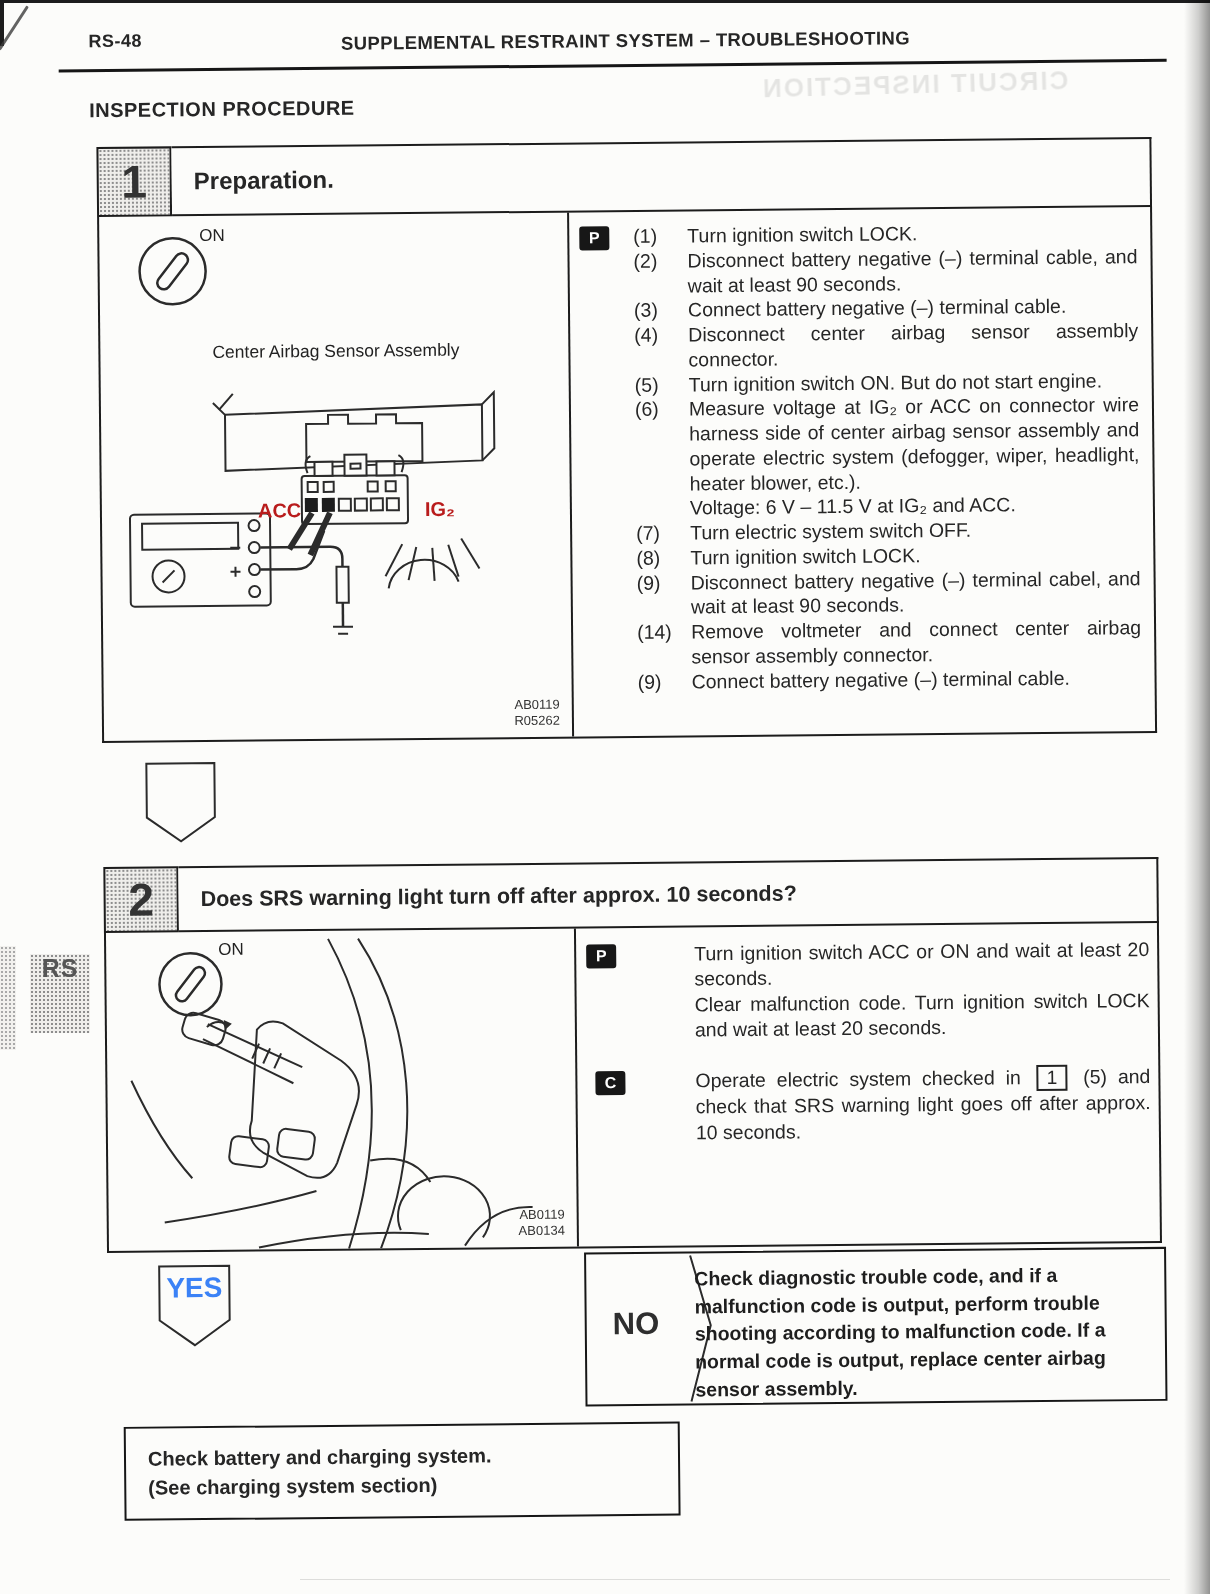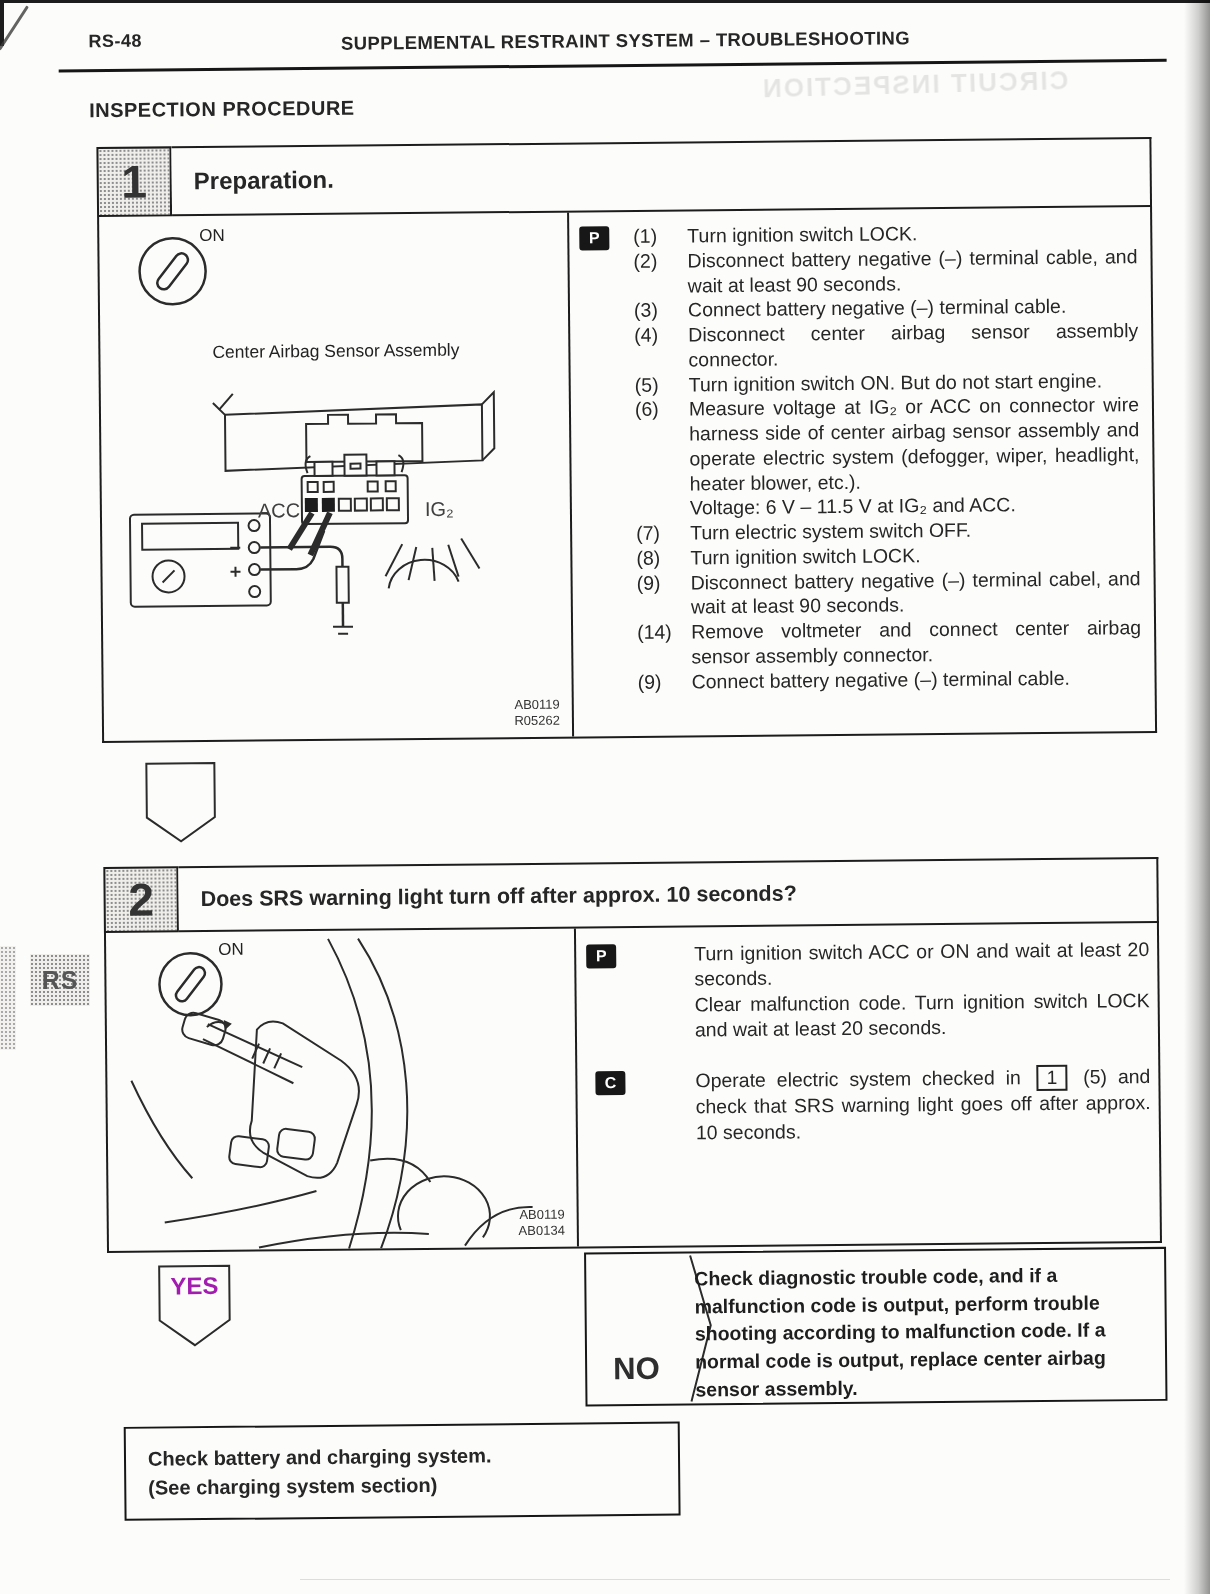--- a/index.html
+++ b/index.html
@@ -43,53 +43,53 @@
   .titlecell{flex:1;border:2.5px solid #1c1c1c;border-left:none;background:#fcfcfa;
     display:flex;align-items:center;padding-left:22px;font-weight:bold;}
   .box1 .titlecell{font-size:24px;}
   .box2 .titlecell{font-size:21.5px;}
   .bodycell{border:2.5px solid #1c1c1c;border-top:none;display:flex;background:#fcfcfa;}
   .pane-left{width:468px;position:relative;border-right:2px solid #1c1c1c;}
   .pane-right{flex:1;position:relative;padding:12px 0 0 8px;}
 
   .fig-label{position:absolute;font-size:17px;color:#222;}
   .fig-codes{position:absolute;right:12px;font-size:13px;color:#333;text-align:right;line-height:1.25;}
-  .fig-sub{position:absolute;font-size:20px;color:#404040;}
+  .fig-sub{position:absolute;font-size:20px;color:#b91c1c;font-weight:bold;}
 
   .badge{position:absolute;left:10px;width:30px;height:24px;background:#171717;color:#fff;
     display:flex;align-items:center;justify-content:center;font-size:16px;font-weight:bold;border-radius:3px;}
   .steps{margin-left:56px;}
   .step-row{display:flex;line-height:1.27;font-size:19.5px;}
   .step-num{width:54px;flex:0 0 54px;}
   .step-text{width:450px;text-align:justify;}
   .para-block{margin-left:110px;width:455px;font-size:19.5px;line-height:1.3;text-align:justify;}
   .para-line{margin:0;}
   .c-block{margin-top:26px;position:relative;}
   .ref-box{display:inline-block;border:2px solid #222;padding:0 8px;margin:0 5px;font-size:19px;line-height:1.15;}
 
   
   .flow-arrow{position:absolute;}
   .yes-shape{position:absolute;}
   .yes-label{position:absolute;left:0;top:8px;width:100%;text-align:center;
-    font-size:24px;font-weight:bold;color:#a21caf;}
+    font-size:28px;font-weight:bold;color:#3b82f6;}
   .no-box{position:absolute;left:572px;top:1258px;width:578px;height:150px;
     border:2.5px solid #161616;background:#fcfcfa;}
-  .no-label{position:absolute;left:26px;top:52px;font-size:31px;font-weight:bold;color:#2e2e2e;margin-top:45px;}
+  .no-label{position:absolute;left:26px;top:52px;font-size:31px;font-weight:bold;color:#2e2e2e;}
   .no-chevron{position:absolute;left:96px;top:0;height:100%;}
   .no-text{position:absolute;left:108px;top:12px;width:452px;
     font-size:19.5px;font-weight:bold;line-height:1.42;text-align:left;color:#1e1e1e;}
 
   .next-box{position:absolute;left:110px;top:1428px;width:556px;height:94px;
     border:2.5px solid #161616;background:#fcfcfa;padding:16px 0 0 22px;box-sizing:border-box;
     font-size:20px;font-weight:bold;line-height:1.45;}
 
   
   .rs-strip{position:absolute;left:0;top:946px;width:16px;height:104px;opacity:.75;}
-  .rs-tab{position:absolute;left:30px;top:954px;width:60px;height:52px;
-    display:flex;align-items:center;justify-content:center;}
+  .rs-tab{position:absolute;left:30px;top:954px;width:60px;height:79px;
+    display:flex;justify-content:center;}
   .rs-tab span{font-size:25px;font-weight:bold;color:#555;letter-spacing:1px;}
 
   svg .ln{fill:none;stroke:#2b2b2b;stroke-width:2;}
   svg .ln25{fill:none;stroke:#2b2b2b;stroke-width:2.5;}
   svg .fillw{fill:#fcfcfa;stroke:#2b2b2b;stroke-width:2;}
 </style>
 </head>
 <body>
 
 <div class="page">

